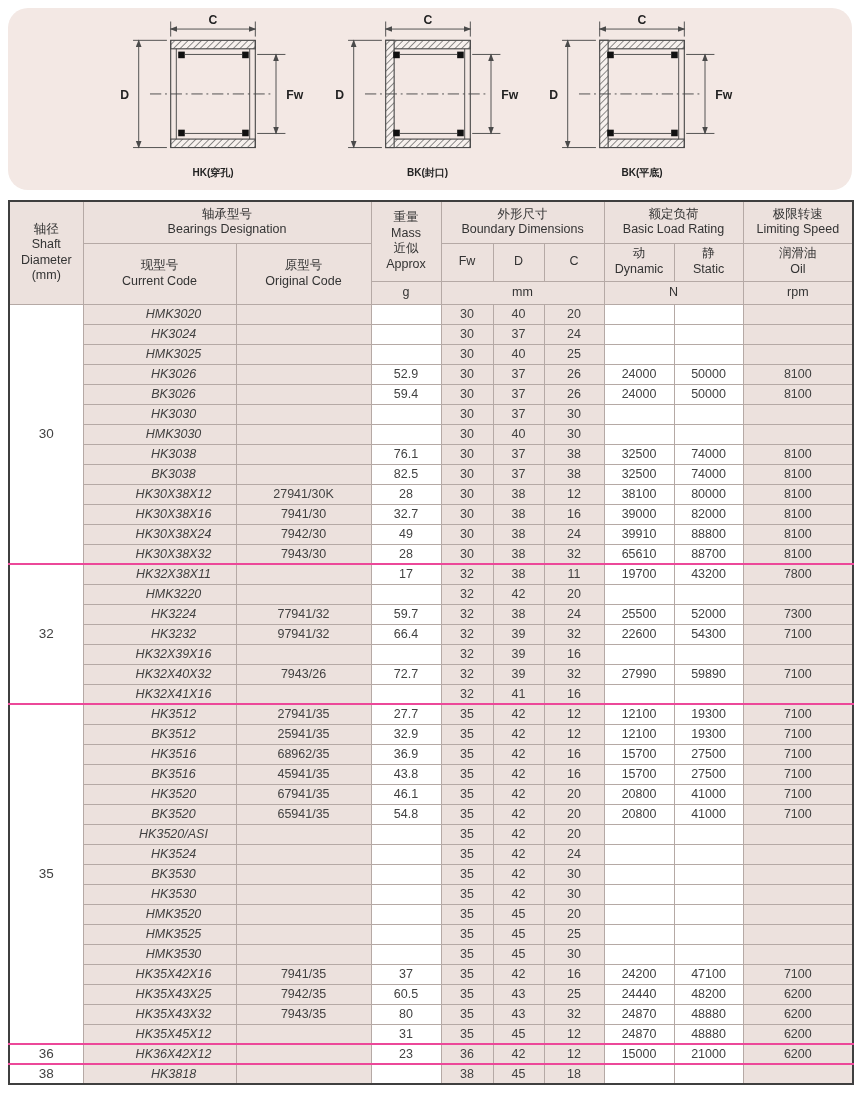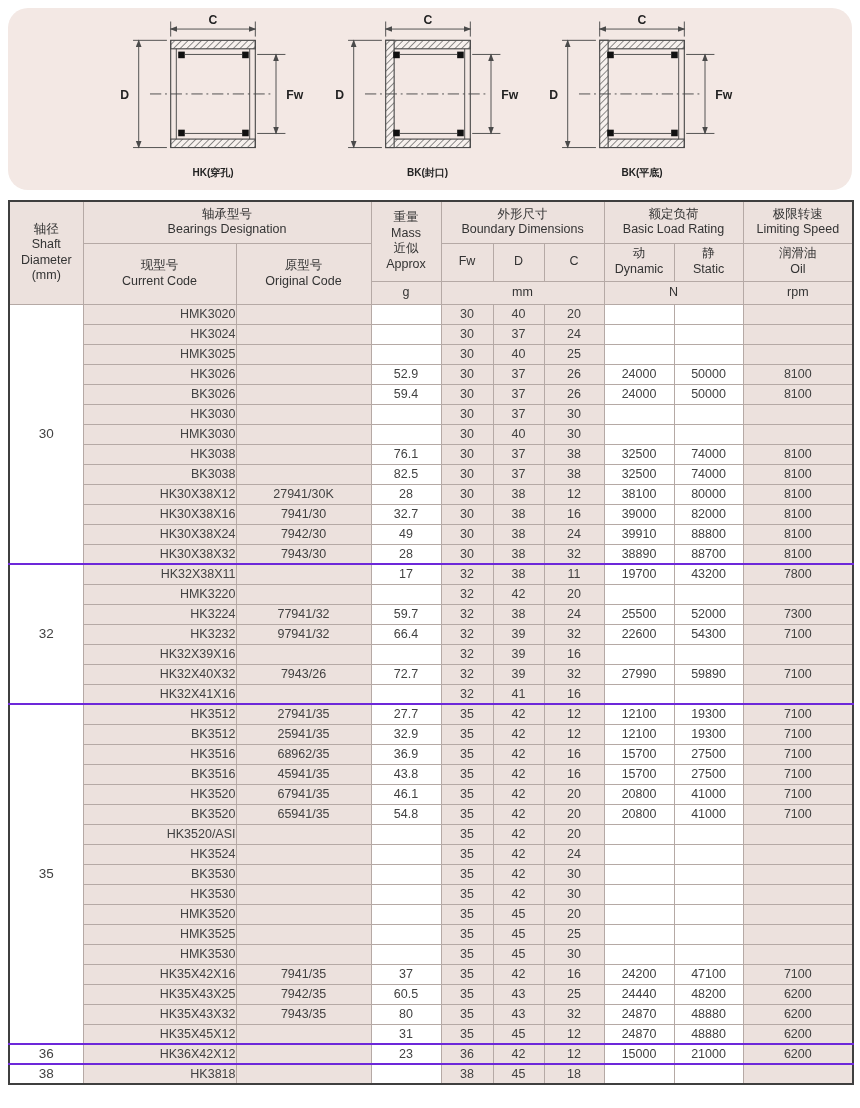--- a/index.html
+++ b/index.html
@@ -52,23 +52,23 @@
     line-height:1.25;
     color:#333;
     font-size:12.5px;
   }
   tr.h1 th { height:42px; }
   tr.h2 th { height:38px; }
   tr.h3 th { height:23px; }
   td { height:20px; line-height:1; color:#424242; }
   td.pink { background:#ece1dd; }
   td.white { background:#ffffff; }
-  td.code-cell { text-align:right; padding-left:28px; }
+  td.code-cell { text-align:center; padding-left:28px;font-style:italic; }
   td.shaft-cell { font-size:13.5px; }
-  td.sec-top { border-top:2px solid #6d28d9; }
+  td.sec-top { border-top:2px solid #ec4899; }
   tbody tr:first-child td.sec-top { border-top:1px solid #b5a9a5; }
 </style>
 </head>
 <body>
 
 <div class="diagram-panel">
   <figure class="diagram">
     <div class="svg-slot">
   <svg width="210" height="158" viewBox="0 0 210 168">
     <defs>
@@ -397,21 +397,21 @@
         <td class="white">88800</td>
         <td class="pink">8100</td>
       </tr>
       <tr>
         <td class="code-cell pink">HK30X38X32</td>
         <td class="pink">7943/30</td>
         <td class="white">28</td>
         <td class="pink">30</td>
         <td class="pink">38</td>
         <td class="pink">32</td>
-        <td class="white">38890</td>
+        <td class="white">65610</td>
         <td class="white">88700</td>
         <td class="pink">8100</td>
       </tr>
       <tr>
         <td rowspan="7" class="white shaft-cell sec-top">32</td>
         <td class="code-cell pink sec-top">HK32X38X11</td>
         <td class="pink sec-top"></td>
         <td class="white sec-top">17</td>
         <td class="pink sec-top">32</td>
         <td class="pink sec-top">38</td>

